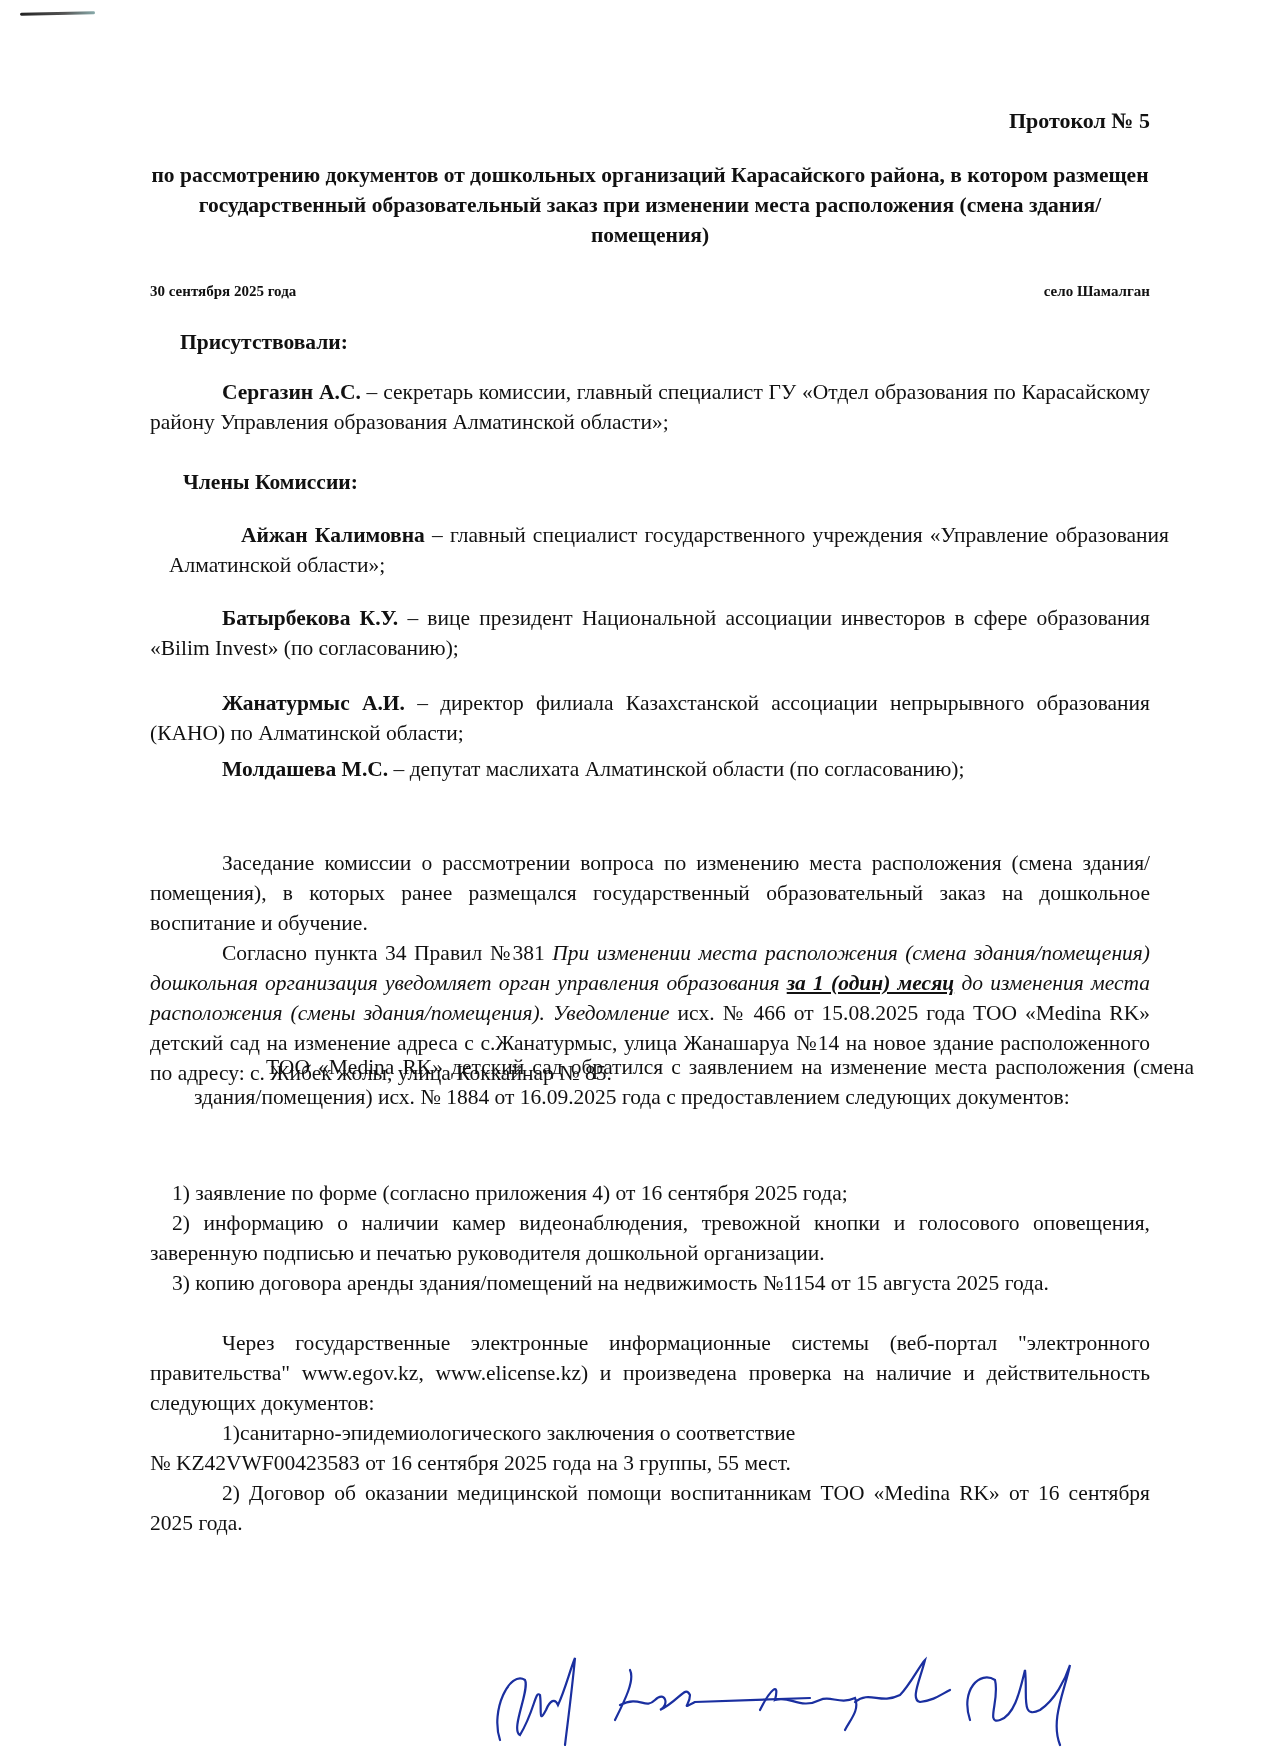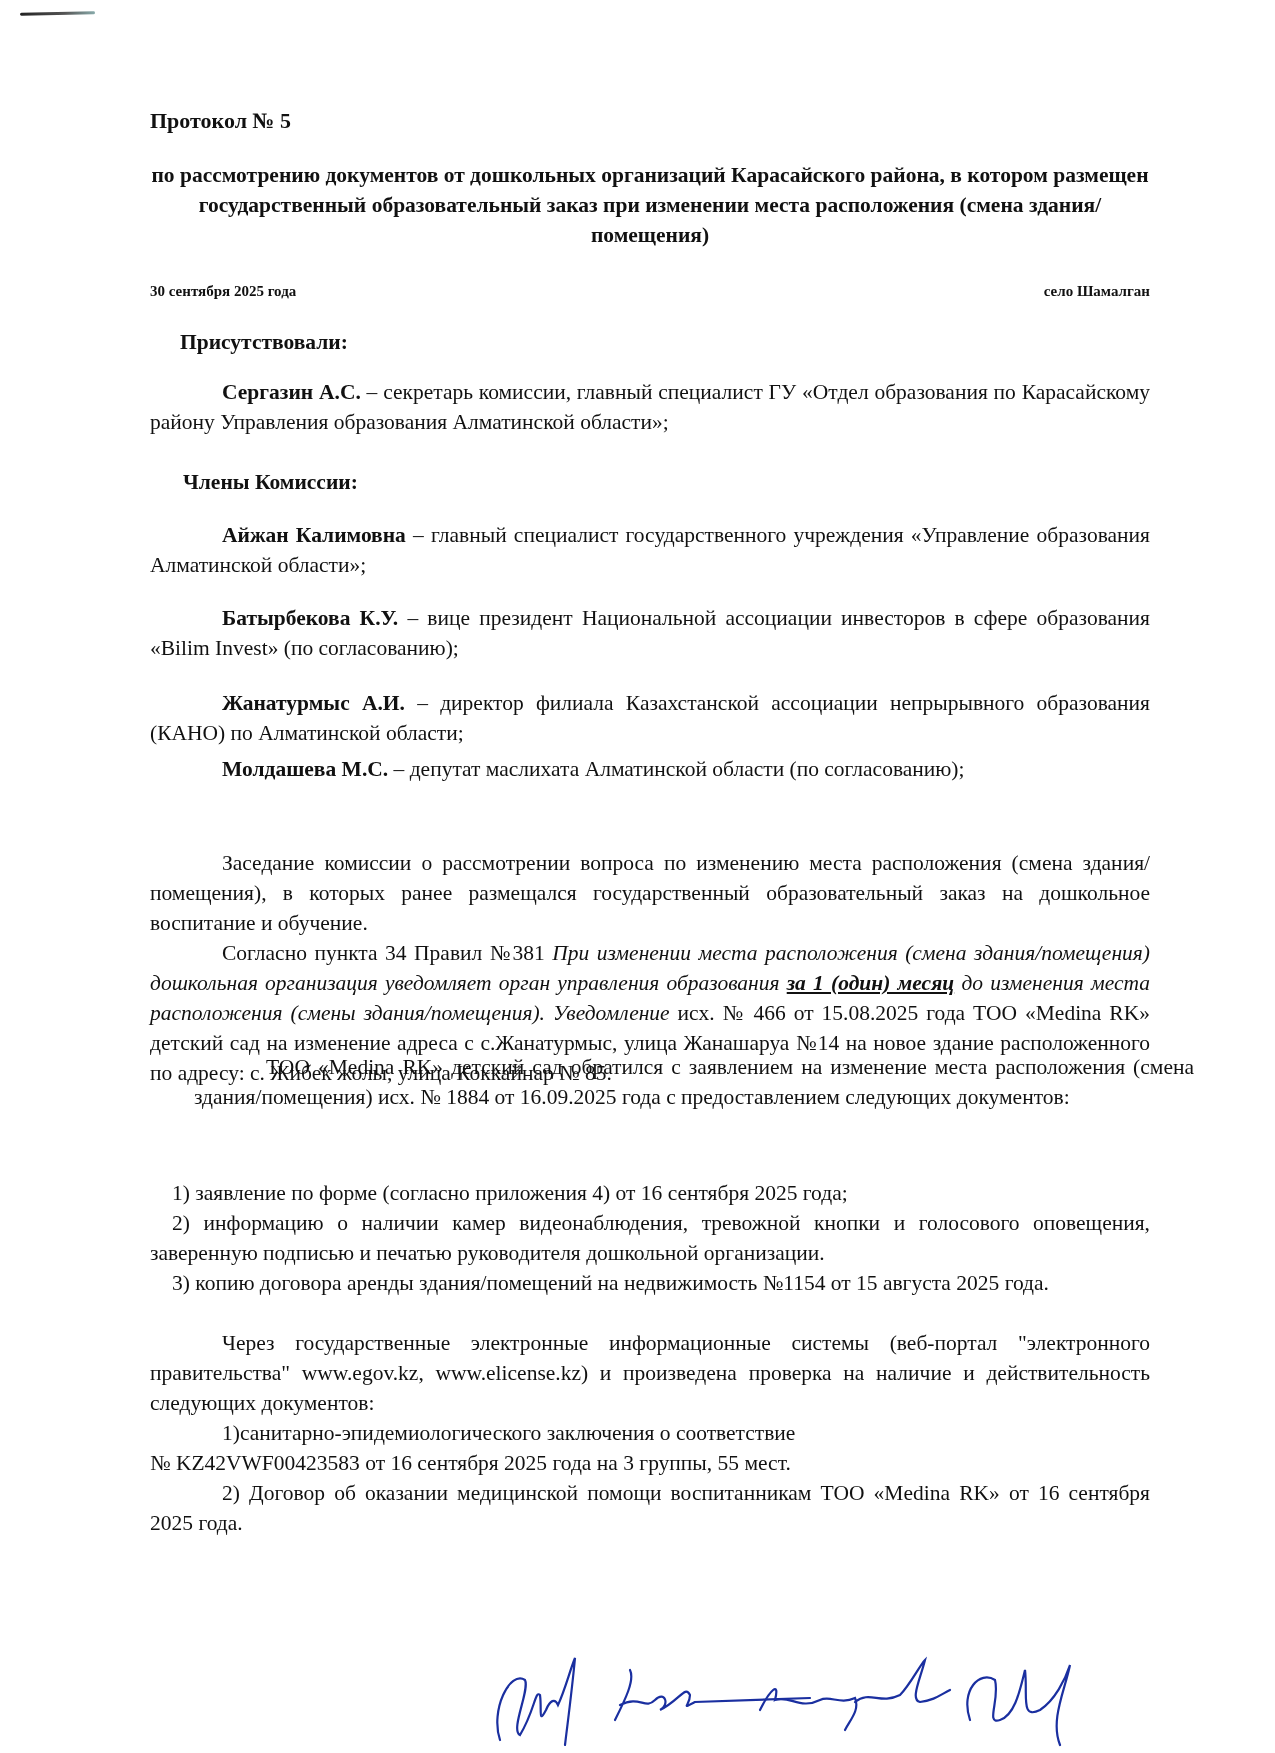--- a/index.html
+++ b/index.html
@@ -3,21 +3,21 @@
 <meta charset="utf-8">
 <style>
   html, body { margin: 0; padding: 0; }
   body {
     width: 1275px; height: 1753px; background: #ffffff; position: relative; overflow: hidden;
     font-family: "Liberation Serif", "DejaVu Serif", serif; color: #111111;
   }
   .scan-mark { position: absolute; left: 20px; top: 12px; width: 75px; height: 3px;
     background: linear-gradient(90deg, #222 0%, #555 60%, #8aa 100%); transform: rotate(-1.2deg); border-radius: 2px; }
   .page { position: absolute; left: 150px; top: 0; width: 1000px; }
-  .title { position: absolute; left: 0; top: 108px; width: 1000px; text-align: left; font-weight: bold; font-size: 22px; }
+  .title { position: absolute; left: 0; top: 108px; width: 1000px; text-align: right; font-weight: bold; font-size: 22px; }
   .subtitle { position: absolute; left: 0; top: 160px; width: 1000px; text-align: center; font-weight: bold;
     font-size: 21.5px; line-height: 30px; }
   .row-date { position: absolute; left: 0; top: 283px; width: 1000px; font-weight: bold; font-size: 15px; }
   .row-date .place { position: absolute; right: 0; top: 0; }
   .heading { position: absolute; left: 0; font-weight: bold; font-size: 21.5px; margin-left: 30px; }
   .para { position: absolute; left: 0; width: 1000px; font-size: 21.5px; line-height: 30px; text-align: justify; }
   .indent { text-indent: 72px; }
   .b { font-weight: bold; }
   .i { font-style: italic; }
   .u { text-decoration: underline; }
@@ -43,21 +43,21 @@
   </div>
 
   <div class="heading" style="top:330px;">Присутствовали:</div>
 
   <div class="para indent" style="top:377px;">
     <span class="b">Сергазин А.С.</span><span> – секретарь комиссии, главный специалист ГУ «Отдел образования по Карасайскому району Управления образования Алматинской области»;</span>
   </div>
 
   <div class="heading" style="top:470px; left:3px;">Члены Комиссии:</div>
 
-  <div class="para indent" style="top:520px;">
+  <div class="para indent" style="top:520px;margin-left:19px;">
     <span class="b">Айжан Калимовна</span><span> – главный специалист государственного учреждения «Управление образования Алматинской области»;</span>
   </div>
 
   <div class="para indent" style="top:603px;">
     <span class="b">Батырбекова К.У.</span><span> – вице президент Национальной ассоциации инвесторов в сфере образования «Bilim Invest» (по согласованию);</span>
   </div>
 
   <div class="para indent" style="top:688px;">
     <span class="b">Жанатурмыс А.И.</span><span> – директор филиала Казахстанской ассоциации непрырывного образования (КАНО) по Алматинской области;</span>
   </div>

